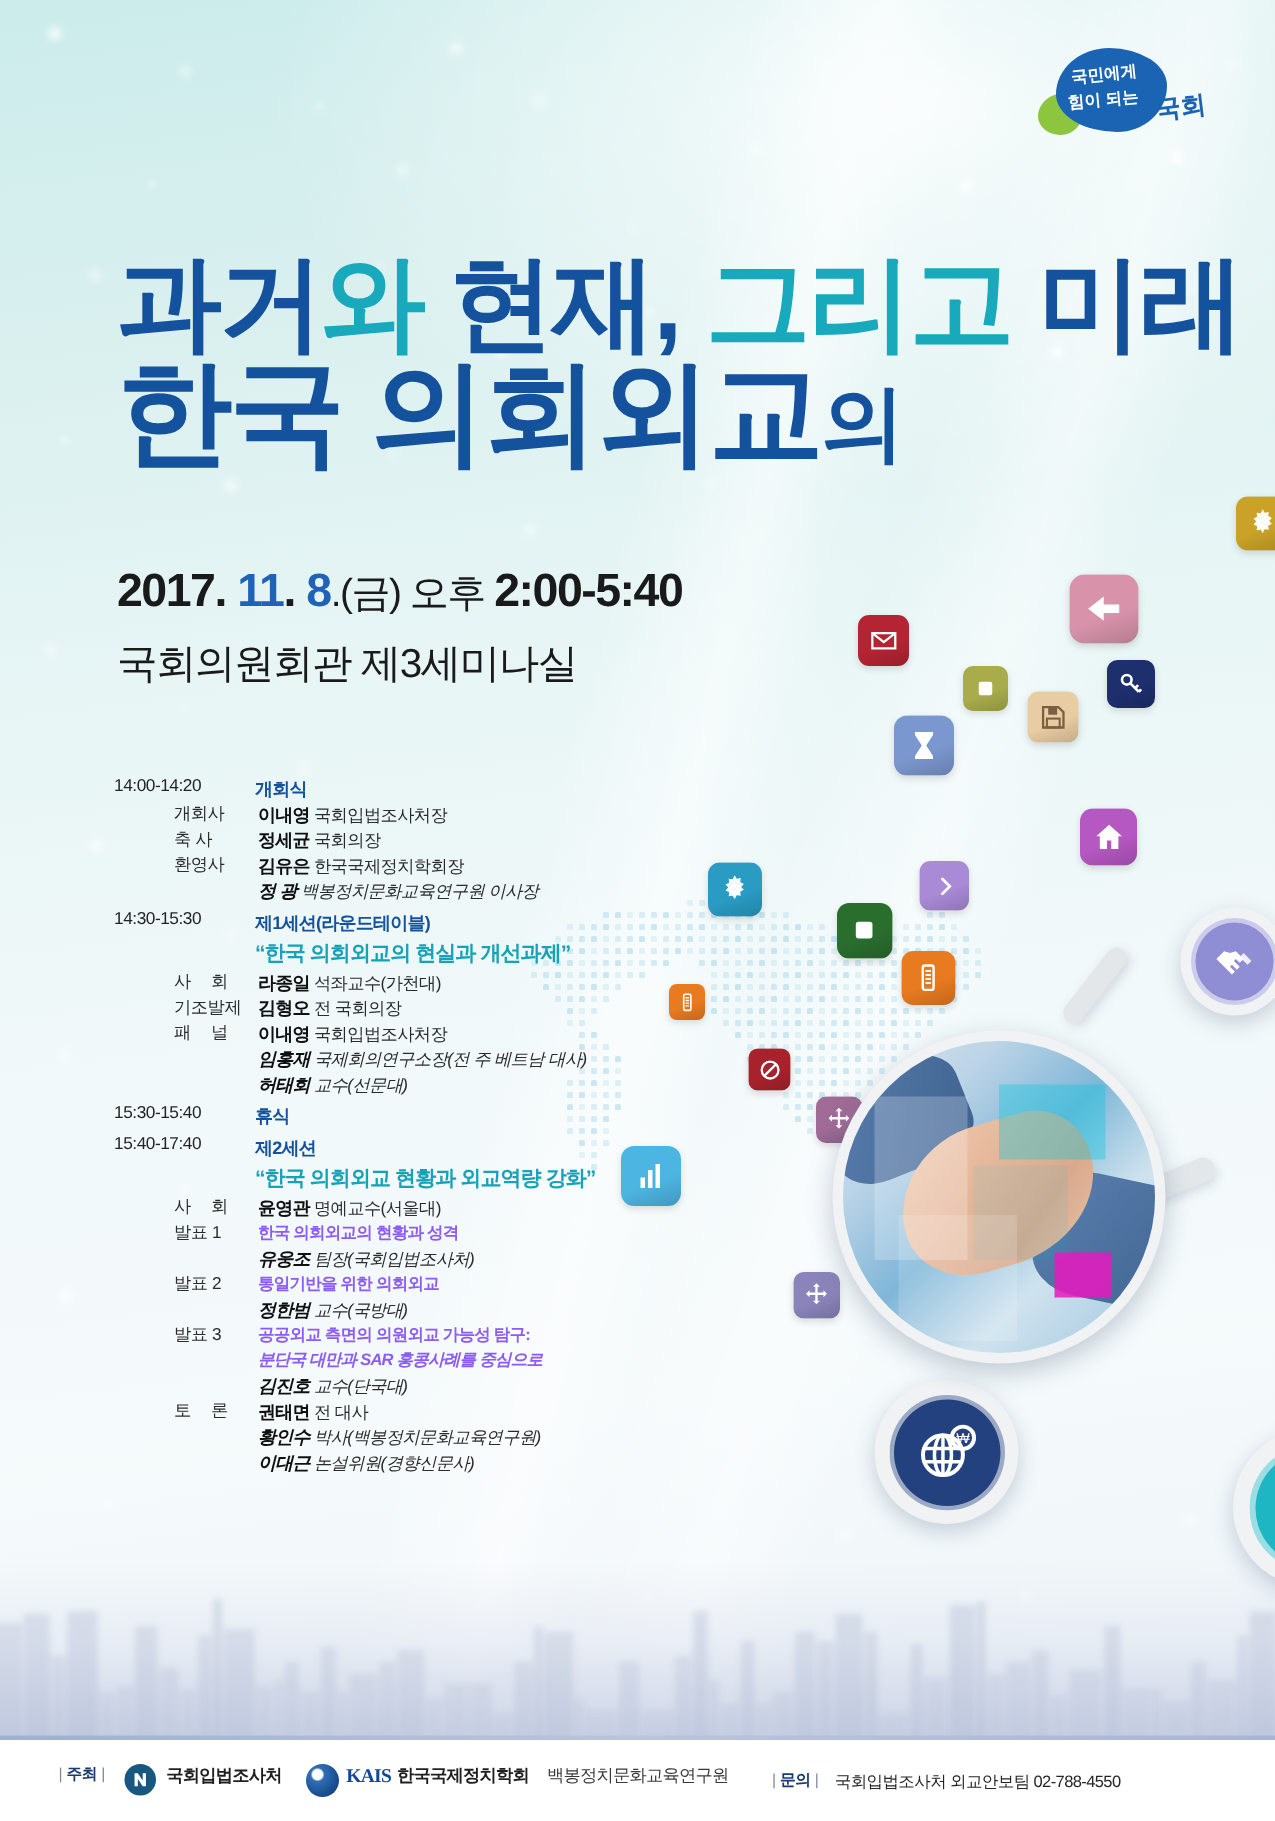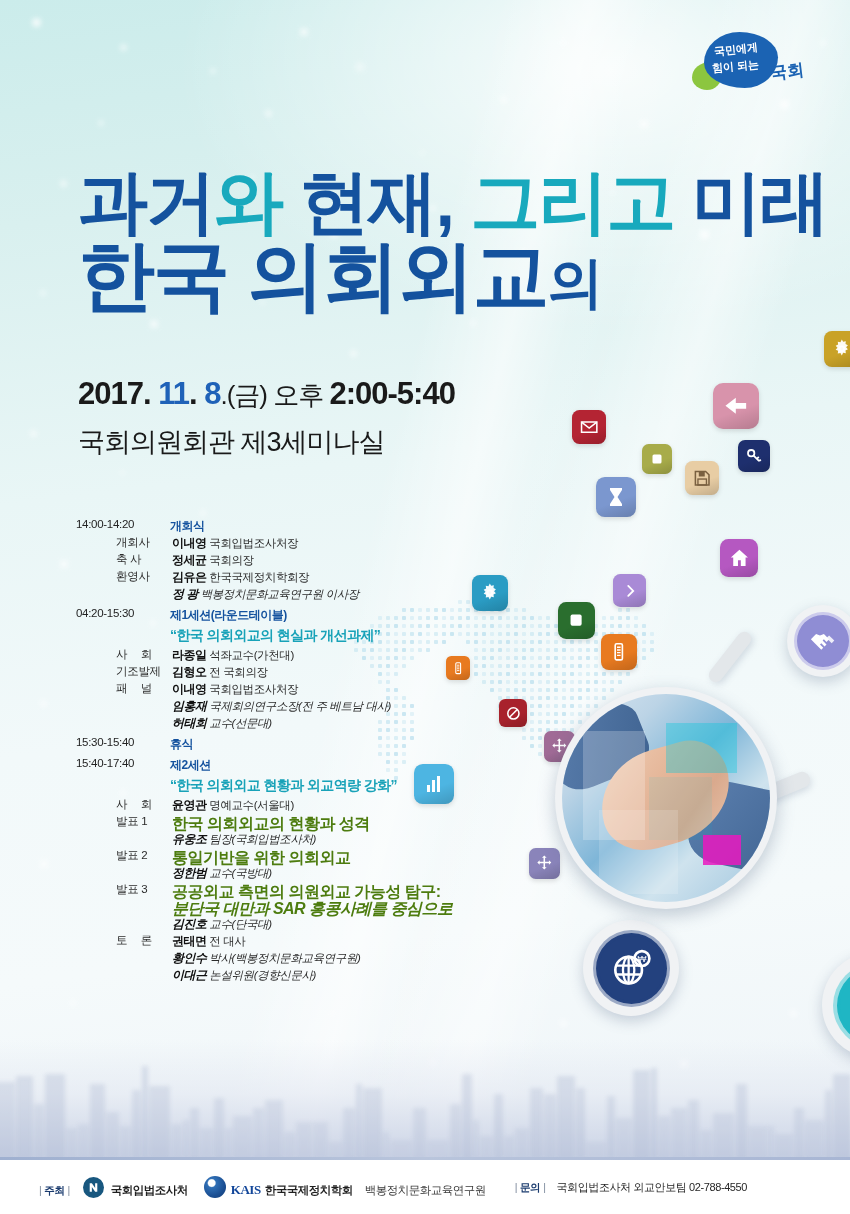--- a/index.html
+++ b/index.html
@@ -112,21 +112,21 @@
     display: inline-block; width: 56px; font-size: 11.5px; color: #2b2b2b;
     letter-spacing: -0.3px; vertical-align: top;
   }
   .role.sp { letter-spacing: 5px; }
   .who {
     display: inline-block; font-size: 12px; font-weight: bold; color: #101010;
     letter-spacing: -0.5px; vertical-align: top;
   }
   .aff { font-size: 11.5px; font-weight: normal; color: #2b2b2b; letter-spacing: -0.4px; }
   .paper-title {
-    display: inline-block; font-size: 16px; font-weight: bold; color: #4d7c0f;
+    display: inline-block; font-size: 11px; font-weight: bold; color: #8b5cf6;
     letter-spacing: -0.5px; vertical-align: top;
   }
   .cont { margin-left: 56px; font-style: italic; }
 
   
   .ico {
     position: absolute; border-radius: 22%; display: flex; align-items: center;
     justify-content: center; color: #fff; box-shadow: 0 2px 5px rgba(0,0,0,0.13);
   }
   .ico svg { display: block; }
@@ -162,21 +162,21 @@
     border-radius: 30%;
   }
   .ph-mag { position: absolute; background: #e919c0; opacity: 0.85; }
   .connector { position: absolute; background: #e3e7ea; box-shadow: 0 3px 7px rgba(90,110,140,0.22); }
 
   
   .footer {
     position: absolute; left: 0; bottom: 0; width: 850px; height: 54px;
     background: #ffffff; display: flex; align-items: center;
   }
-  .fgroup { display: flex; align-items: flex-end; white-space: nowrap; }
+  .fgroup { display: flex; align-items: flex-start; white-space: nowrap; }
   .ftag {
     font-size: 10.5px; font-weight: bold; color: #1a3b6e; letter-spacing: -0.4px;
   }
   .ftag .bar { color: #7d8a9c; font-weight: normal; padding: 0 3px; }
   .flabel { font-size: 11.5px; font-weight: bold; color: #1f1f1f; letter-spacing: -0.5px; }
   .flabel.thin { font-weight: normal; color: #3a3a3a; }
   .fcontact { font-size: 11px; color: #262626; letter-spacing: -0.4px; }
   .nars-mark {
     width: 21px; height: 21px; border-radius: 50%; background: #18577f;
     display: flex; align-items: center; justify-content: center;
@@ -932,21 +932,21 @@
         </div>
         <div class="rows">
           <div class="prow"><span class="role">개회사</span><span class=" who"><span>이내영</span><span class="aff"> 국회입법조사처장</span></span></div>
           <div class="prow"><span class="role">축 사</span><span class=" who"><span>정세균</span><span class="aff"> 국회의장</span></span></div>
           <div class="prow"><span class="role">환영사</span><span class=" who"><span>김유은</span><span class="aff"> 한국국제정치학회장</span></span></div>
           <div class="prow"><span class="cont who"><span>정  광</span><span class="aff"> 백봉정치문화교육연구원 이사장</span></span></div>
         </div>
       </div>
       <div class="slot">
         <div class="slot-head">
-          <div class="slot-time">04:20-15:30</div>
+          <div class="slot-time">14:30-15:30</div>
           <div class="slot-title">제1세션(라운드테이블)</div>
         </div>
         <div class="slot-subject">“한국 의회외교의 현실과 개선과제”</div>
         <div class="rows">
           <div class="prow"><span class="role sp">사 회</span><span class=" who"><span>라종일</span><span class="aff"> 석좌교수(가천대)</span></span></div>
           <div class="prow"><span class="role">기조발제</span><span class=" who"><span>김형오</span><span class="aff"> 전 국회의장</span></span></div>
           <div class="prow"><span class="role sp">패 널</span><span class=" who"><span>이내영</span><span class="aff"> 국회입법조사처장</span></span></div>
           <div class="prow"><span class="cont who"><span>임홍재</span><span class="aff"> 국제회의연구소장(전 주 베트남 대사)</span></span></div>
           <div class="prow"><span class="cont who"><span>허태회</span><span class="aff"> 교수(선문대)</span></span></div>
         </div>

